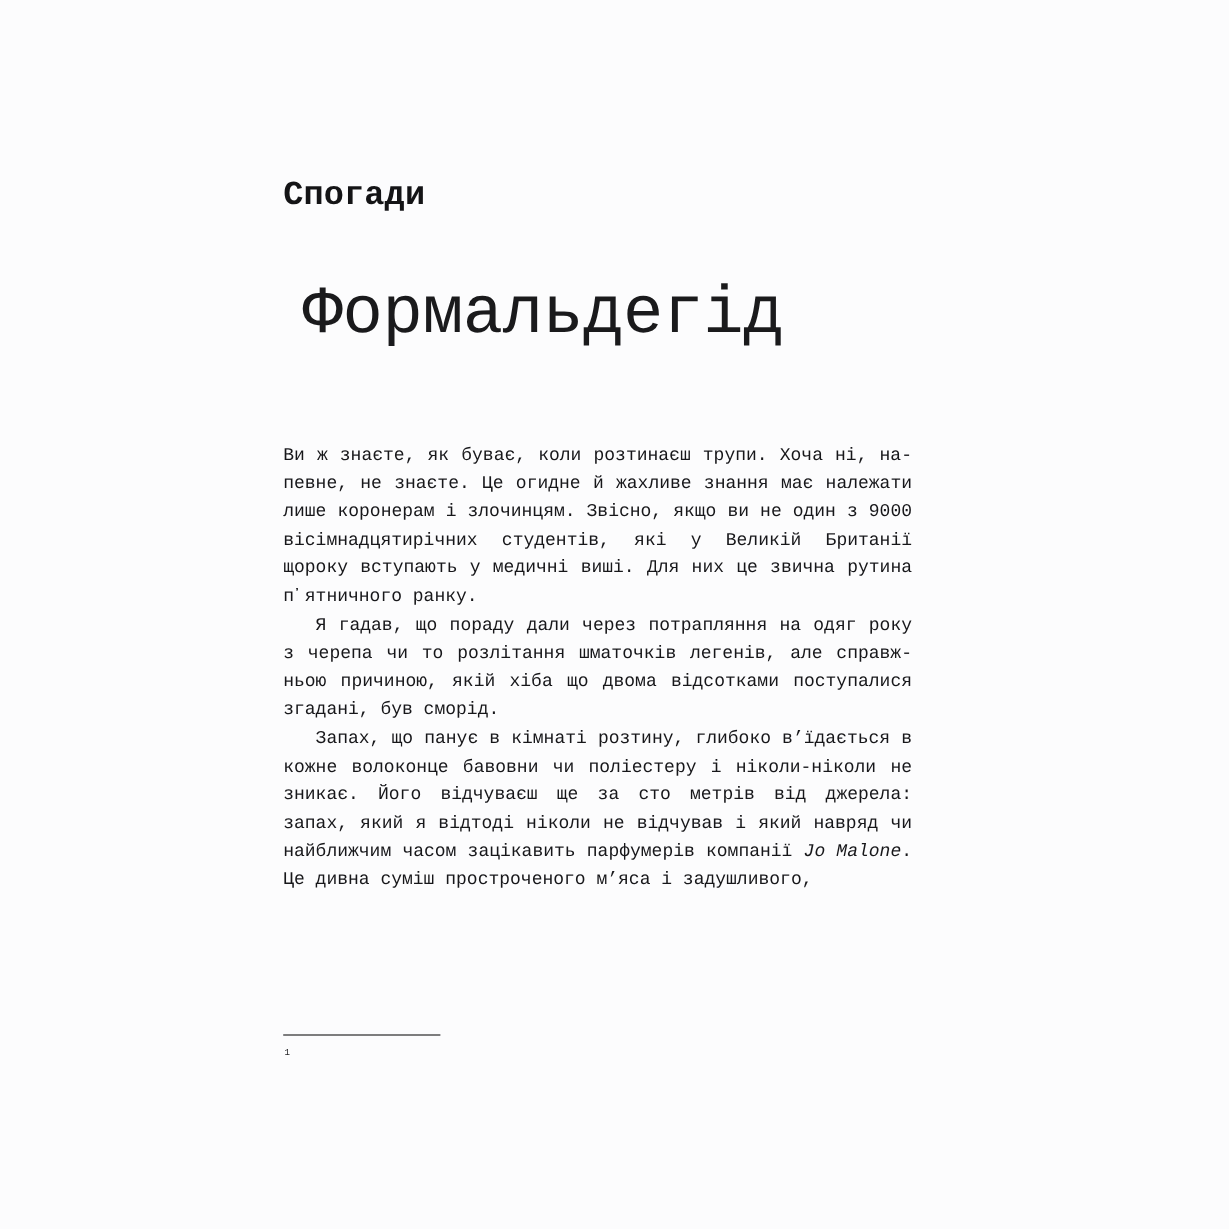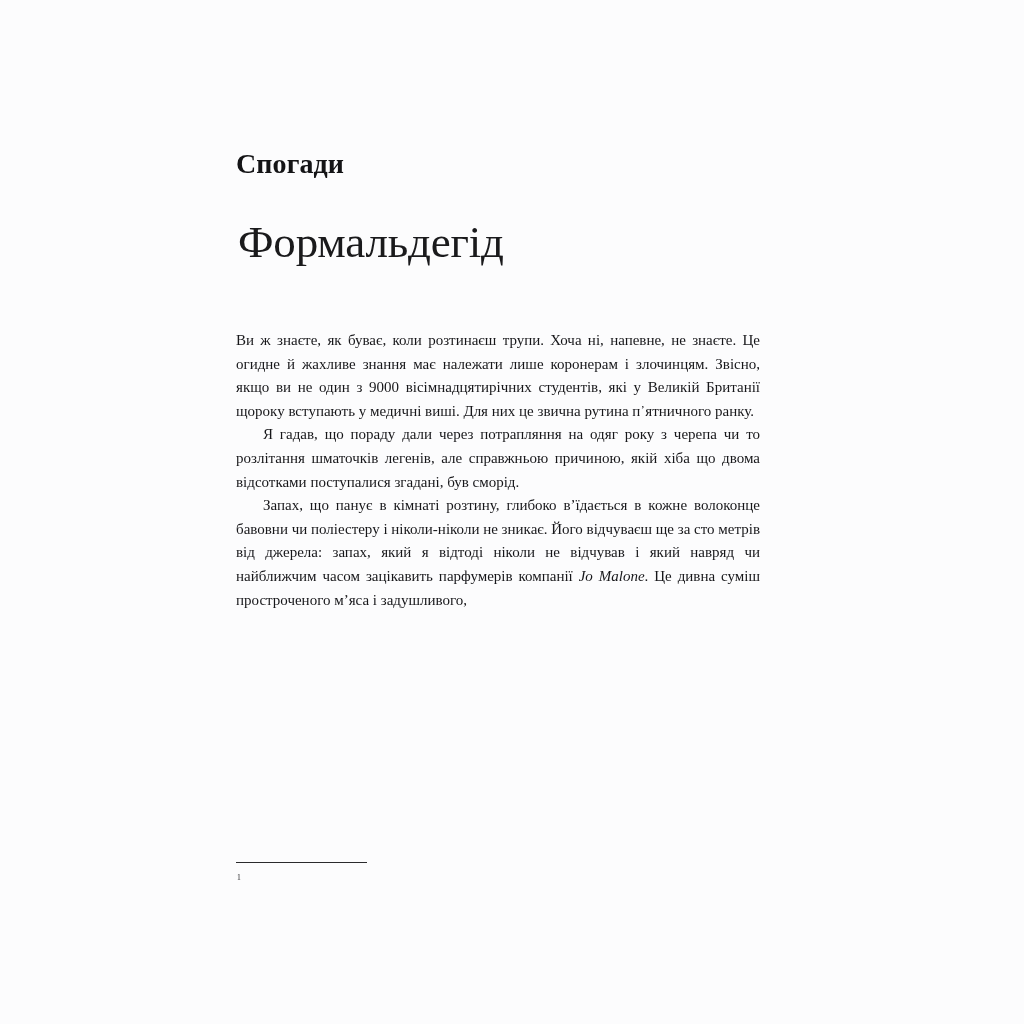--- a/index.html
+++ b/index.html
@@ -15,20 +15,21 @@
     color: #1a1a1c;
     -webkit-font-smoothing: antialiased;
     overflow: hidden;
   }
 
   .page {
     position: relative;
     width: 1024px;
     height: 985px;
     box-sizing: border-box;
+    font-family: Liberation Mono, monospace;
   }
 
   
   .text-column {
     position: absolute;
     left: 236px;
     top: 0;
     width: 524px;
   }
 
@@ -37,24 +38,24 @@
     font-size: 28px;
     font-weight: 700;
     line-height: 1;
     letter-spacing: 0.1px;
     margin: 0;
     padding-top: 150px;
     color: #141416;
   }
 
   .chapter-title {
-    font-size: 45px;
+    font-size: 56px;
     font-weight: 400;
     line-height: 1;
-    margin: 2px;
+    margin: 16px;
     padding-top: 40px;
     color: #1a1a1c;
     letter-spacing: -0.2px;
   }
 
   
   .body-block {
     padding-top: 62px;
   }
 

